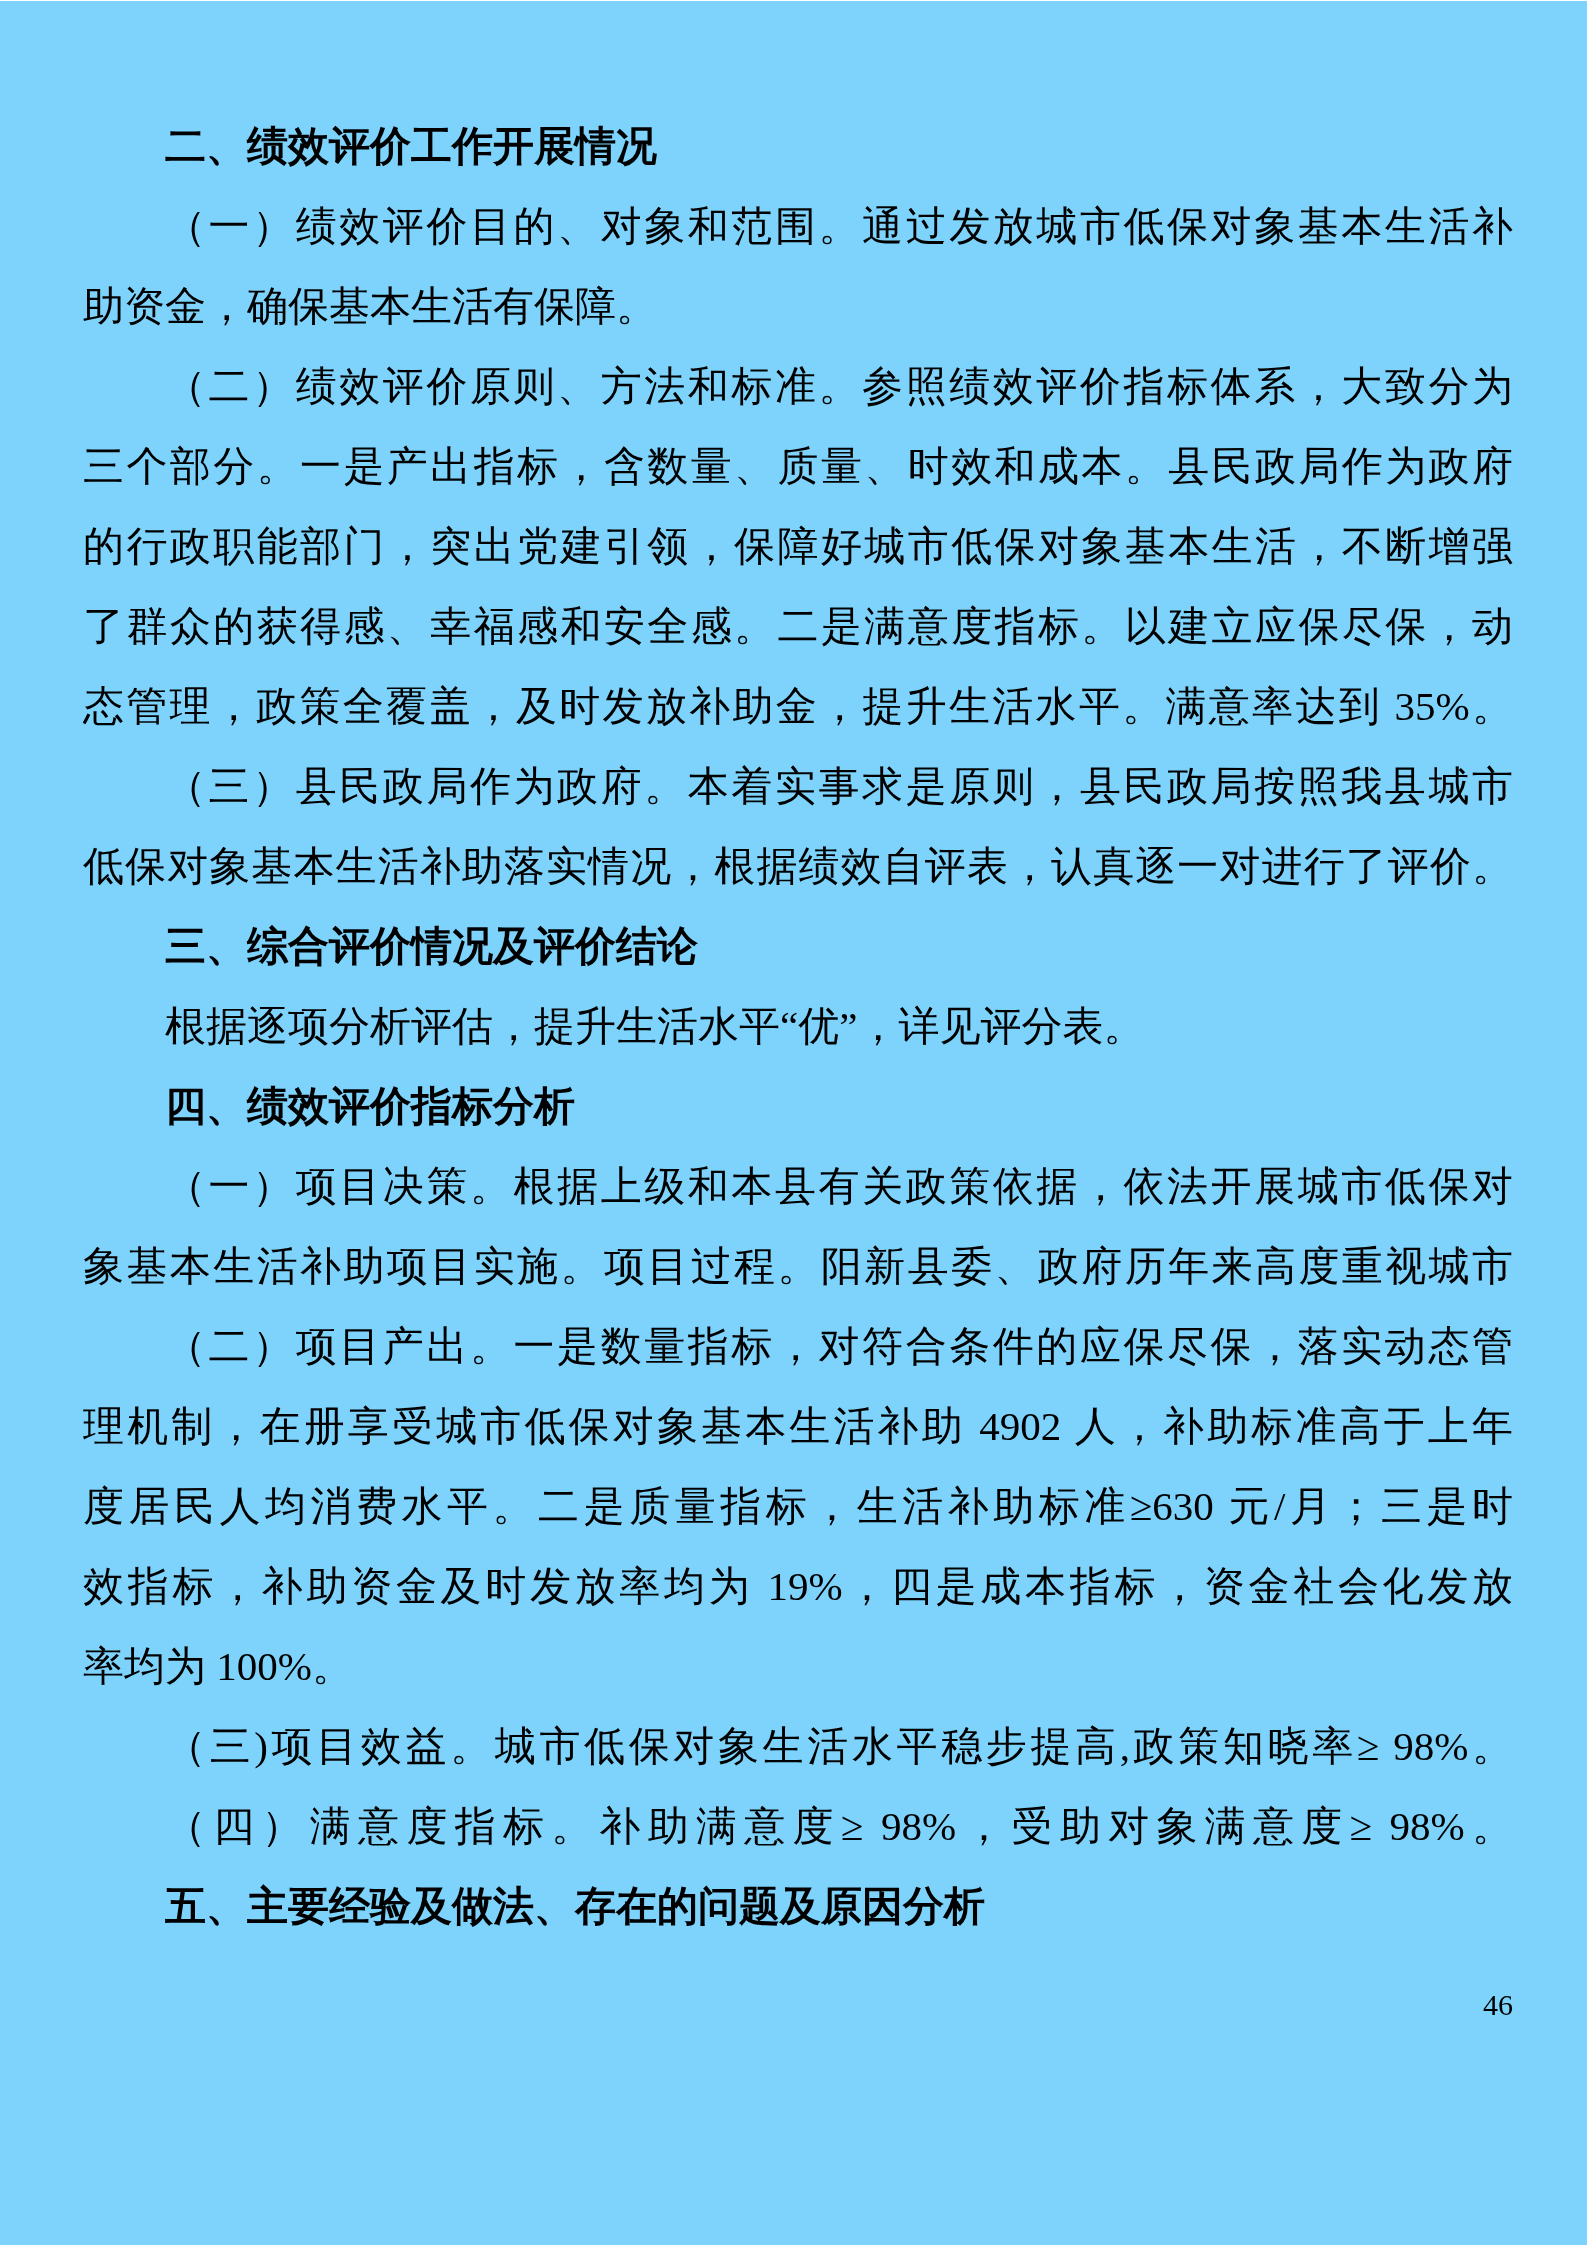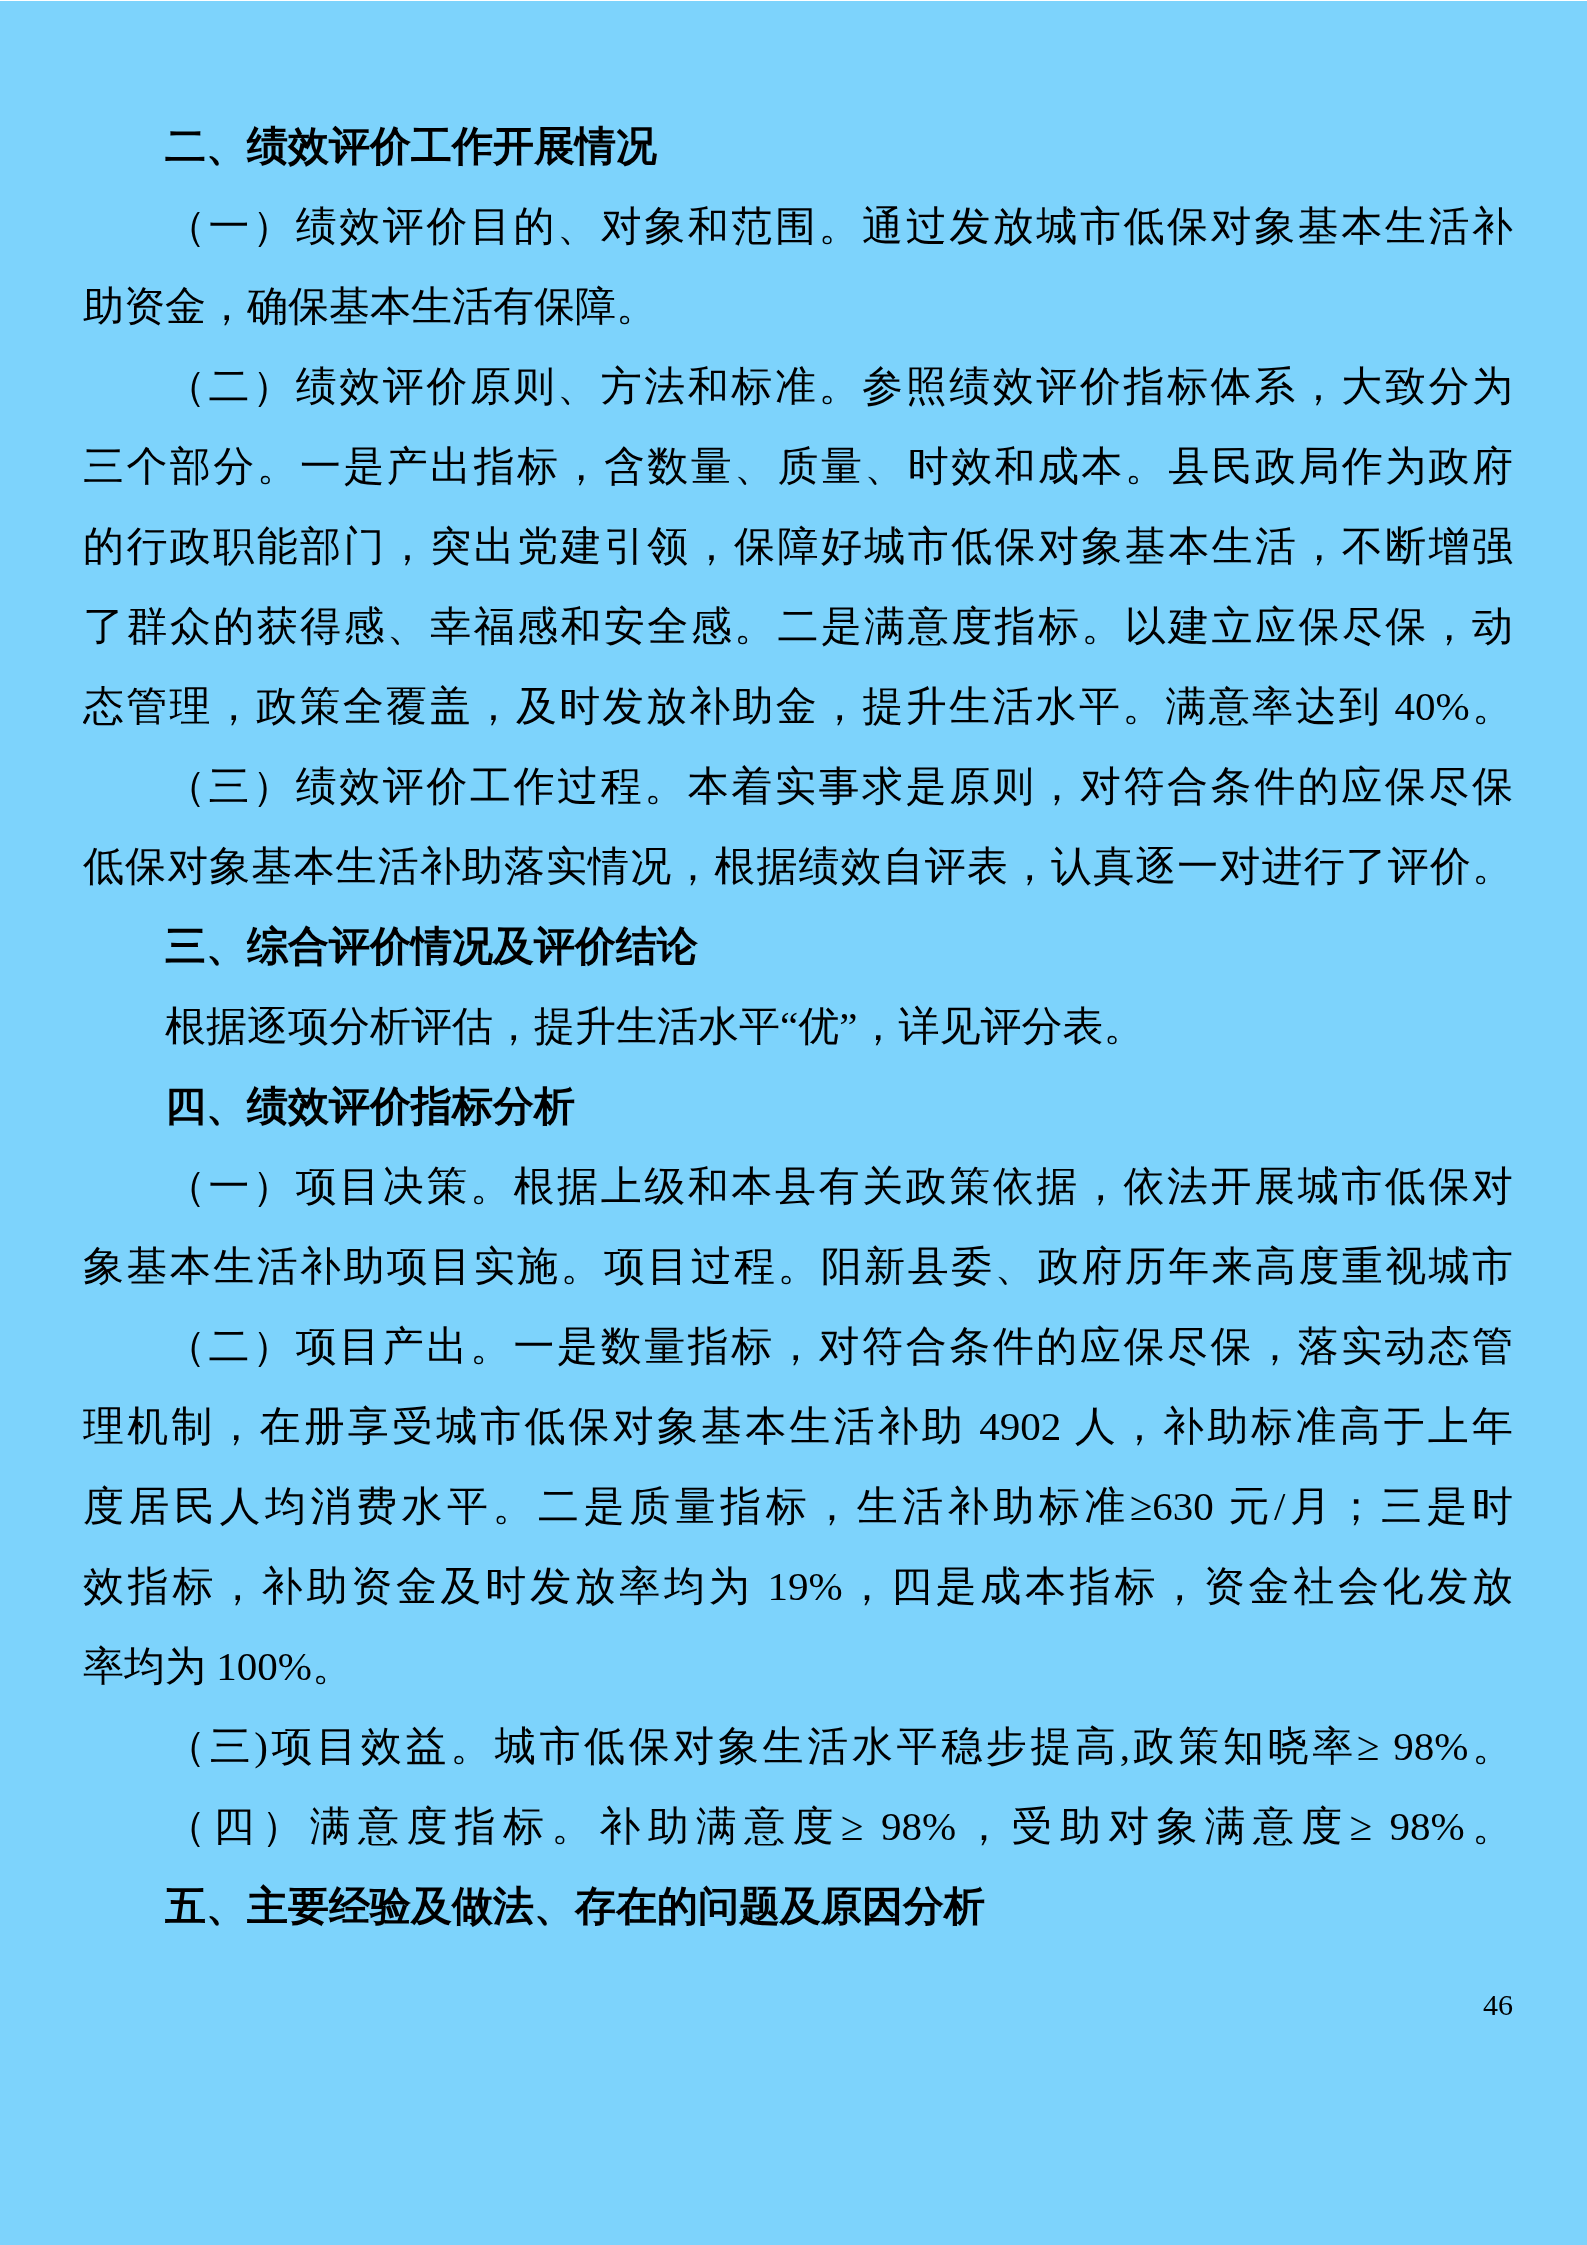--- a/index.html
+++ b/index.html
@@ -50,22 +50,22 @@
 <body>
 
 <main class="page">
   <div class="ln h ind end">二、绩效评价工作开展情况</div>
   <div class="ln ind">（一）绩效评价目的、对象和范围。通过发放城市低保对象基本生活补</div>
   <div class="ln end">助资金，确保基本生活有保障。</div>
   <div class="ln ind">（二）绩效评价原则、方法和标准。参照绩效评价指标体系，大致分为</div>
   <div class="ln">三个部分。一是产出指标，含数量、质量、时效和成本。县民政局作为政府</div>
   <div class="ln">的行政职能部门，突出党建引领，保障好城市低保对象基本生活，不断增强</div>
   <div class="ln">了群众的获得感、幸福感和安全感。二是满意度指标。以建立应保尽保，动</div>
-  <div class="ln">态管理，政策全覆盖，及时发放补助金，提升生活水平。满意率达到 40%。</div>
-  <div class="ln ind">（三）绩效评价工作过程。本着实事求是原则，对符合条件的应保尽保</div>
+  <div class="ln">态管理，政策全覆盖，及时发放补助金，提升生活水平。满意率达到 35%。</div>
+  <div class="ln ind">（三）县民政局作为政府。本着实事求是原则，县民政局按照我县城市</div>
   <div class="ln">低保对象基本生活补助落实情况，根据绩效自评表，认真逐一对进行了评价。</div>
   <div class="ln h ind end">三、综合评价情况及评价结论</div>
   <div class="ln ind end">根据逐项分析评估，提升生活水平“优”，详见评分表。</div>
   <div class="ln h ind end">四、绩效评价指标分析</div>
   <div class="ln ind">（一）项目决策。根据上级和本县有关政策依据，依法开展城市低保对</div>
   <div class="ln">象基本生活补助项目实施。项目过程。阳新县委、政府历年来高度重视城市</div>
   <div class="ln ind">（二）项目产出。一是数量指标，对符合条件的应保尽保，落实动态管</div>
   <div class="ln">理机制，在册享受城市低保对象基本生活补助 4902 人，补助标准高于上年</div>
   <div class="ln">度居民人均消费水平。二是质量指标，生活补助标准≥630 元/月；三是时</div>
   <div class="ln">效指标，补助资金及时发放率均为 19%，四是成本指标，资金社会化发放</div>

